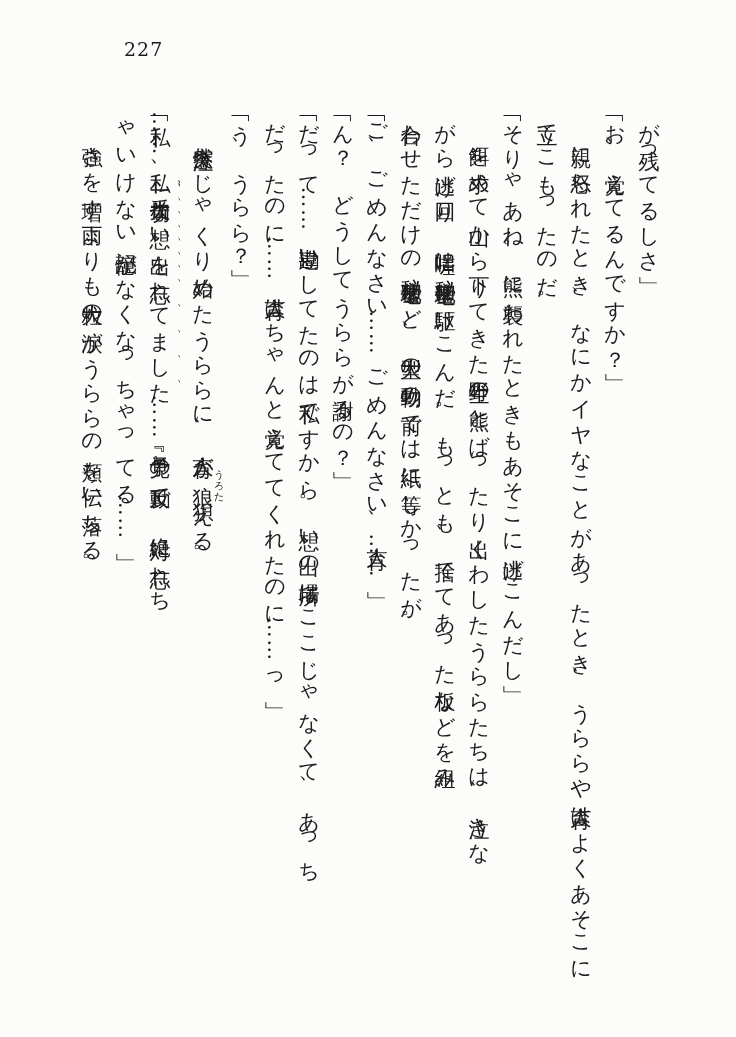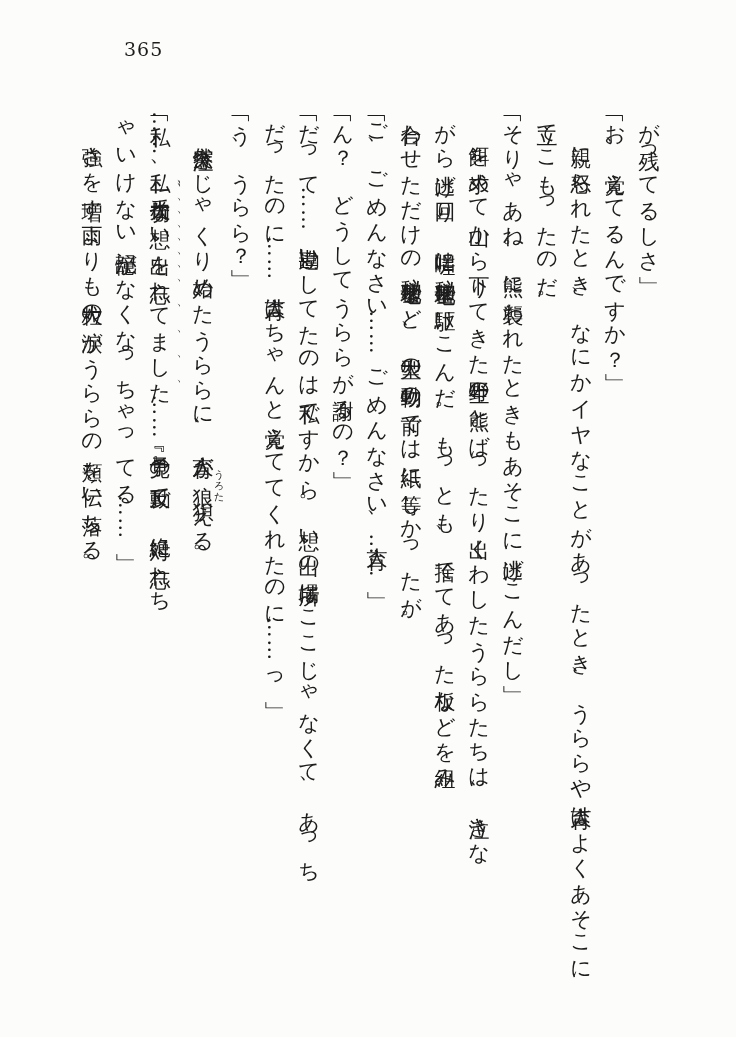--- a/index.html
+++ b/index.html
@@ -39,21 +39,21 @@
     text-emphasis-position: over right;
     text-emphasis-color: var(--ink, #1b1b1b);
   }
   ruby { ruby-position: over; }
   rt { font-size: 10px; letter-spacing: 0; color: var(--ink, #1b1b1b); }
 </style>
 </head>
 <body>
 
 <div class="book-page">
-  <div class="page-number">365</div>
+  <div class="page-number">227</div>
   <div class="text-block">
       <p class="column"><span>が残ってるしさ」</span></p>
       <p class="column"><span>「お、覚えてるんですか？」</span></p>
       <p class="column indent"><span>親に怒られたとき、なにかイヤなことがあったとき、うららや育人はよくあそこに</span></p>
       <p class="column"><span>立てこもったのだ。</span></p>
       <p class="column"><span>「そりゃあね。熊に襲われたときもあそこに逃げこんだし」</span></p>
       <p class="column indent"><span>餌を求めて山から下りてきた野生の熊とばったり出くわしたうららたちは、泣きな</span></p>
       <p class="column"><span>がら逃げ回り、咄嗟に秘密基地に駆けこんだ。もっとも、捨ててあった板などを組み</span></p>
       <p class="column"><span>合わせただけの秘密基地など、大型の動物の前では紙に等しかったが。</span></p>
       <p class="column"><span>「ご、ごめんなさい……ごめんなさい、育人……」</span></p>

